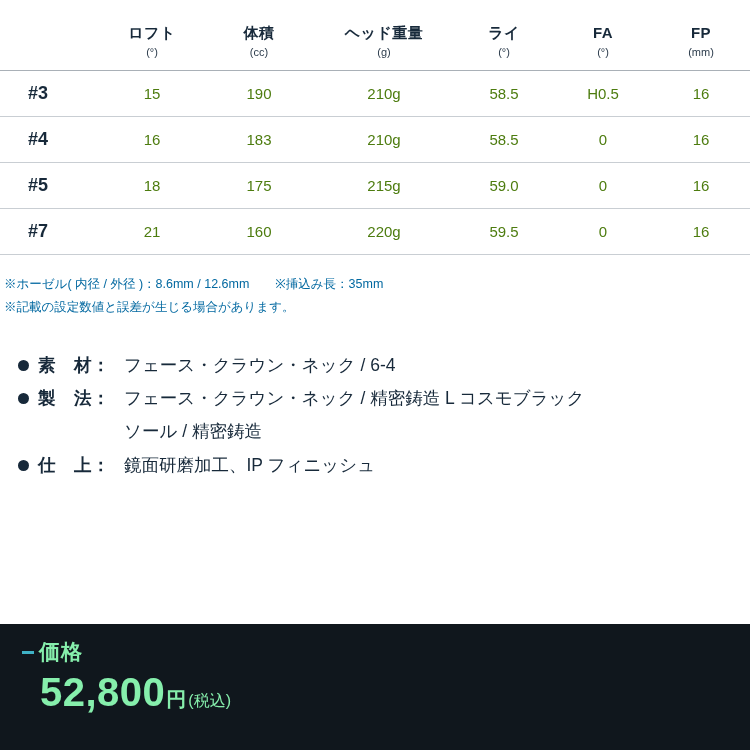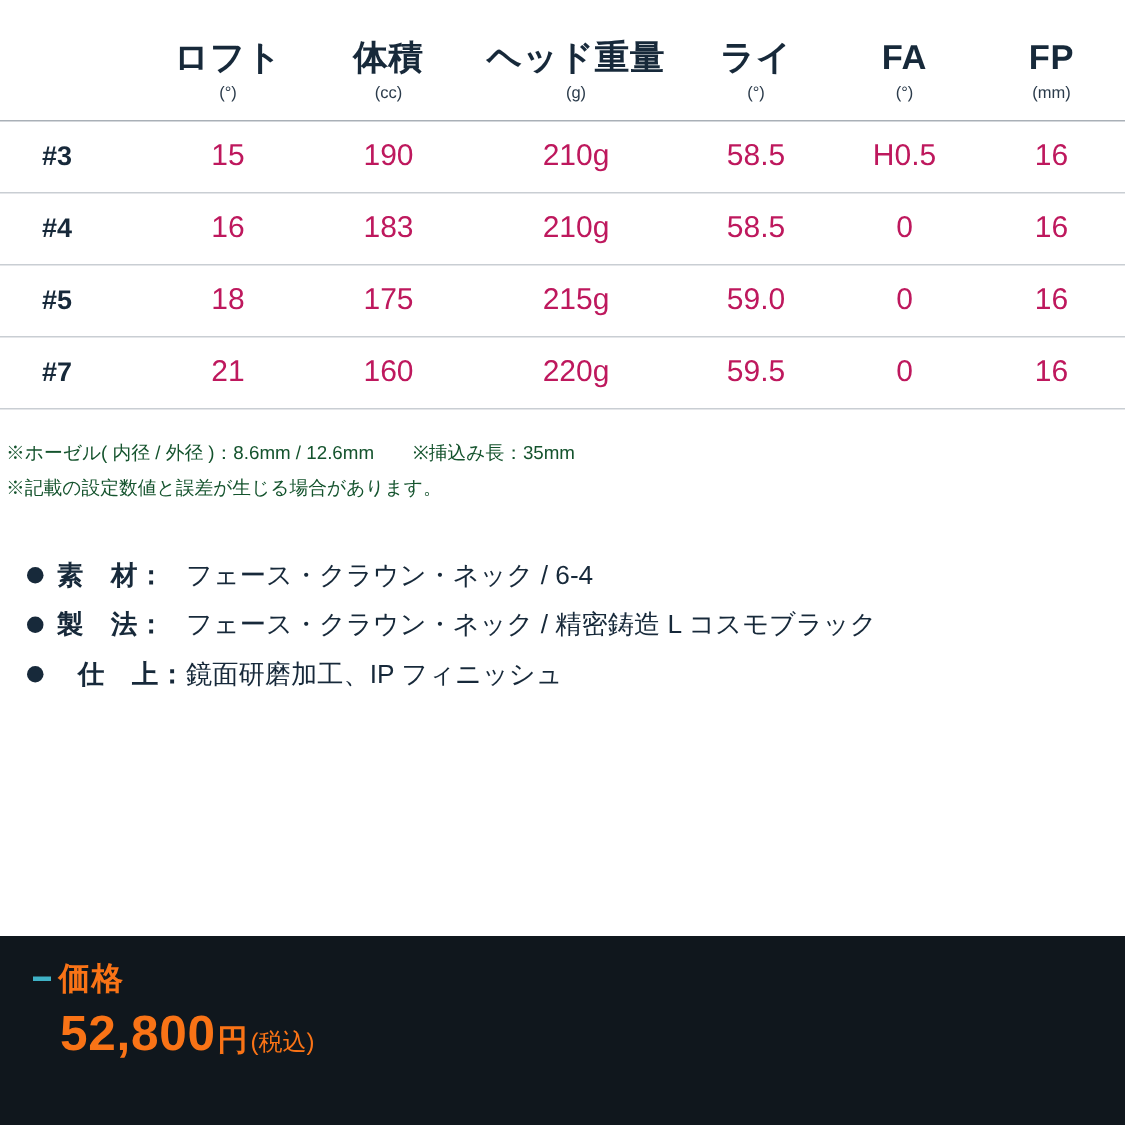--- a/index.html
+++ b/index.html
@@ -31,35 +31,35 @@
     border-bottom: 1px solid #c9ced3;
     font-weight: normal;
   }
   .spec-table thead th {
     padding: 16px 0 10px 0;
     line-height: 1.25;
     border-bottom: 1px solid #a9b0b7;
   }
   .th-main {
     display: block;
-    font-size: 23px;
+    font-size: 15px;
     font-weight: bold;
     letter-spacing: 0.5px;
     color: #17293a;
   }
   .th-unit {
     display: block;
     font-size: 11px;
     margin-top: 3px;
     color: #2b3b4b;
   }
   .spec-table tbody td {
     padding: 12px 0;
-    font-size: 20px;
-    color: #be185d;
+    font-size: 15px;
+    color: #4d7c0f;
   }
   .spec-table tbody td.rowlabel {
     font-weight: bold;
     font-size: 18px;
     text-align: left;
     padding-left: 28px;
     color: #17293a;
   }
   col.c-model { width: 100px; }
   col.c-loft  { width: 104px; }
@@ -67,21 +67,21 @@
   col.c-wt    { width: 140px; }
   col.c-lie   { width: 100px; }
   col.c-fa    { width: 98px;  }
   col.c-fp    { width: 98px;  }
 
   
   .notes {
     margin: 18px 0 0 4px;
     font-size: 12.5px;
     line-height: 1.85;
-    color: #14532d;
+    color: #0369a1;
   }
   .note-gap { display: inline-block; width: 26px; }
 
   
   .spec-list {
     margin: 30px 0 0 18px;
     list-style: none;
   }
   .spec-list li {
     font-size: 17.5px;
@@ -101,37 +101,37 @@
   }
   .li-body { flex: 1 1 auto; }
   .li-label {
     display: inline-block;
     font-weight: bold;
     letter-spacing: 0.5px;
     white-space: nowrap;
   }
   .li-label.w-sozai { width: 86px; }
   .li-label.w-seiho { width: 86px; }
-  .li-label.w-shiage { width: 86px; text-align: right; }
+  .li-label.w-shiage { width: 86px; }
   .li-label.w-color { width: 96px; }
   .li-line2 {
     display: block;
     padding-left: 86px;
   }
   .li-text { font-weight: normal; margin-top: 13px; }
 
   
   .price-bar {
     position: absolute;
     left: 0;
     right: 0;
     bottom: 0;
     height: 126px;
     background: #10171d;
-    color: #f97316;
+    color: #86efac;
     padding: 14px 0 0 22px;
   }
   .price-label-row {
     display: flex;
     align-items: center;
   }
   .price-dash {
     display: inline-block;
     width: 12px;
     height: 3px;
@@ -143,21 +143,21 @@
     font-weight: bold;
     letter-spacing: 1px;
   }
   .price-value-row {
     margin-top: 4px;
     padding-left: 18px;
     display: flex;
     align-items: baseline;
   }
   .price-amount {
-    font-size: 33px;
+    font-size: 40px;
     font-weight: bold;
     letter-spacing: 0.5px;
     text-align: right;
   }
   .price-yen {
     font-size: 20px;
     font-weight: bold;
     margin-left: 1px;
   }
   .price-tax {
@@ -264,20 +264,21 @@
     <li>
       <span class="bullet"></span>
       <span class="li-body">
         <span class="li-label w-sozai">素　材：</span><span class="li-text">フェース・クラウン・ネック / 6-4</span>
       </span>
     </li>
     <li>
       <span class="bullet"></span>
       <span class="li-body">
         <span class="li-label w-seiho">製　法：</span><span class="li-text">フェース・クラウン・ネック / 精密鋳造 L コスモブラック</span>
+        <span class="li-line2">ソール / 精密鋳造</span>
       </span>
     </li>
     <li>
       <span class="bullet"></span>
       <span class="li-body">
         <span class="li-label w-shiage">仕　上：</span><span class="li-text">鏡面研磨加工、IP フィニッシュ</span>
       </span>
     </li>
   </ul>
 

